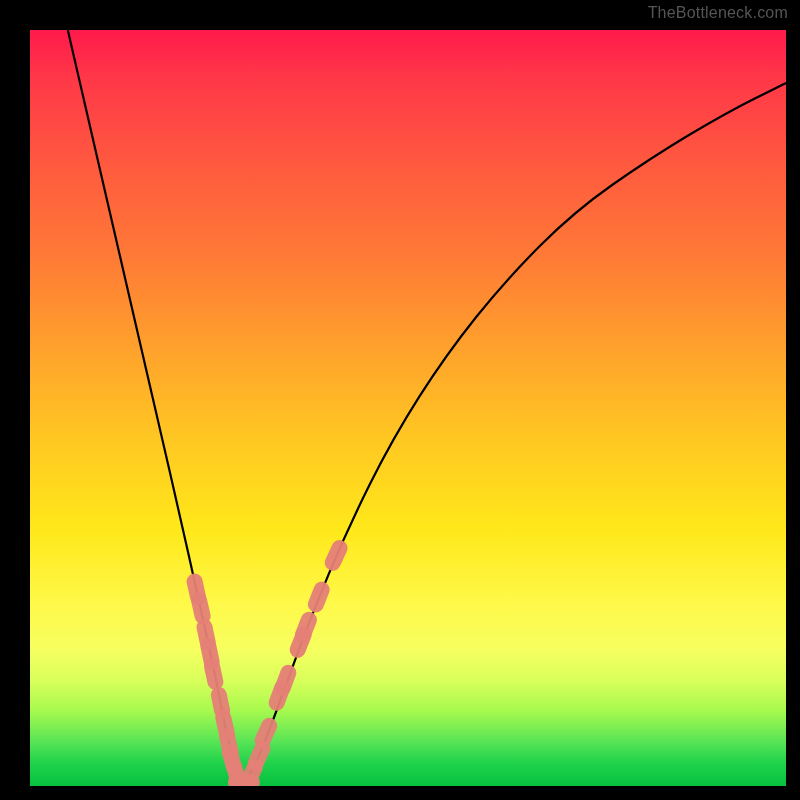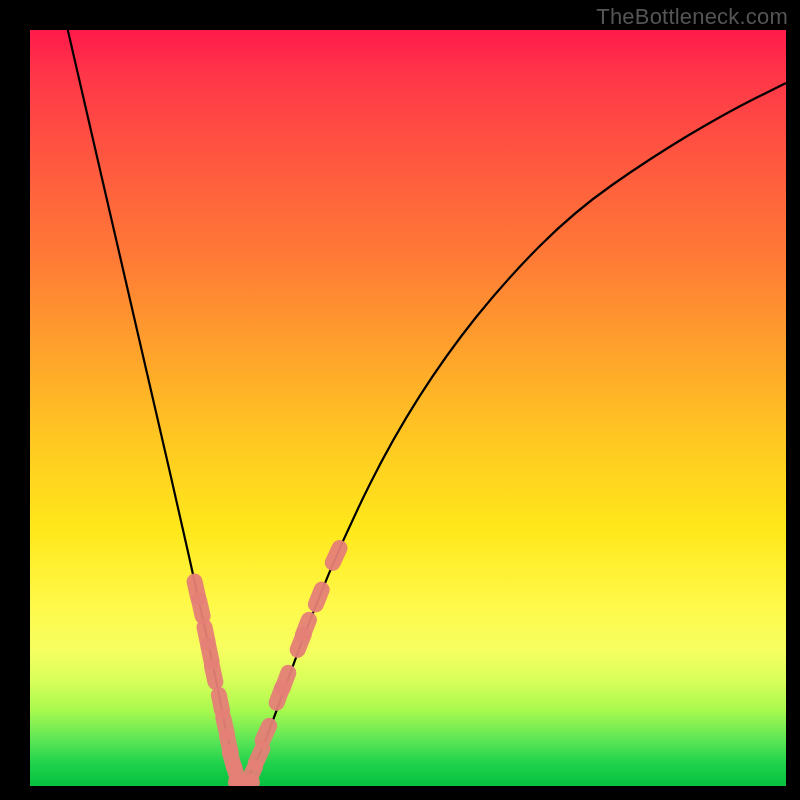--- a/index.html
+++ b/index.html
@@ -39,21 +39,21 @@
       #5be556 94%,
       #1fd24b 97%,
       #06c13f 100%
     );
   }
   .watermark {
     position: absolute;
     top: 4px;
     right: 12px;
     color: #555;
-    font-size: 22px;
+    font-size: 16px;
     font-weight: 500;
     letter-spacing: 0.2px;
   }
   svg.curve {
     position: absolute;
     left: 0; top: 0;
     width: 756px; height: 756px;
   }
 </style>
 </head>

